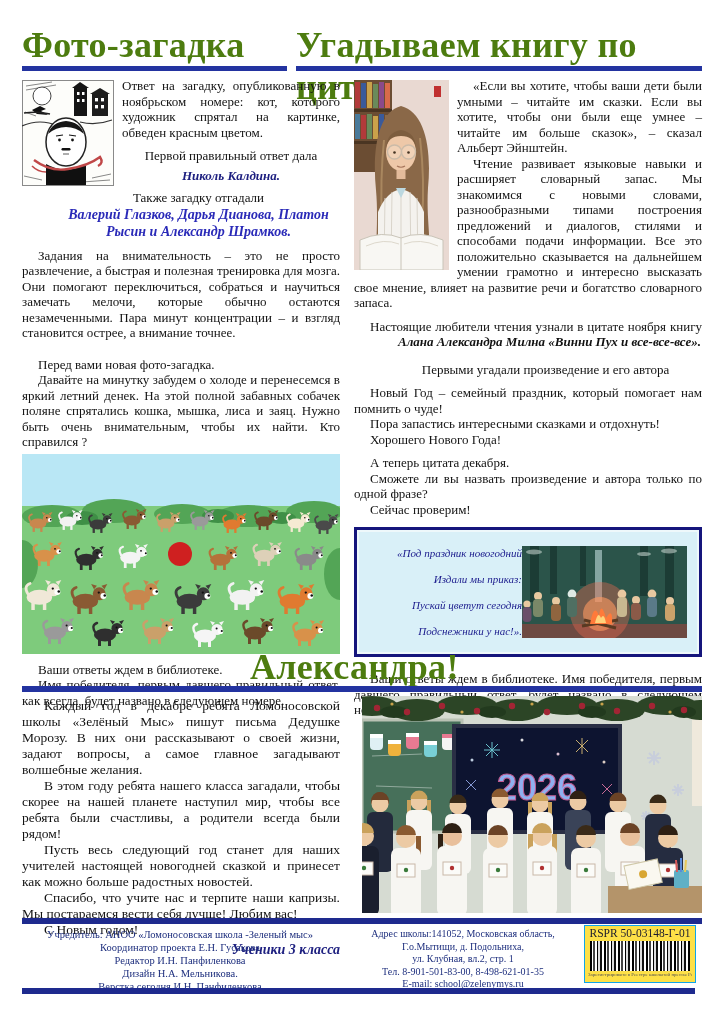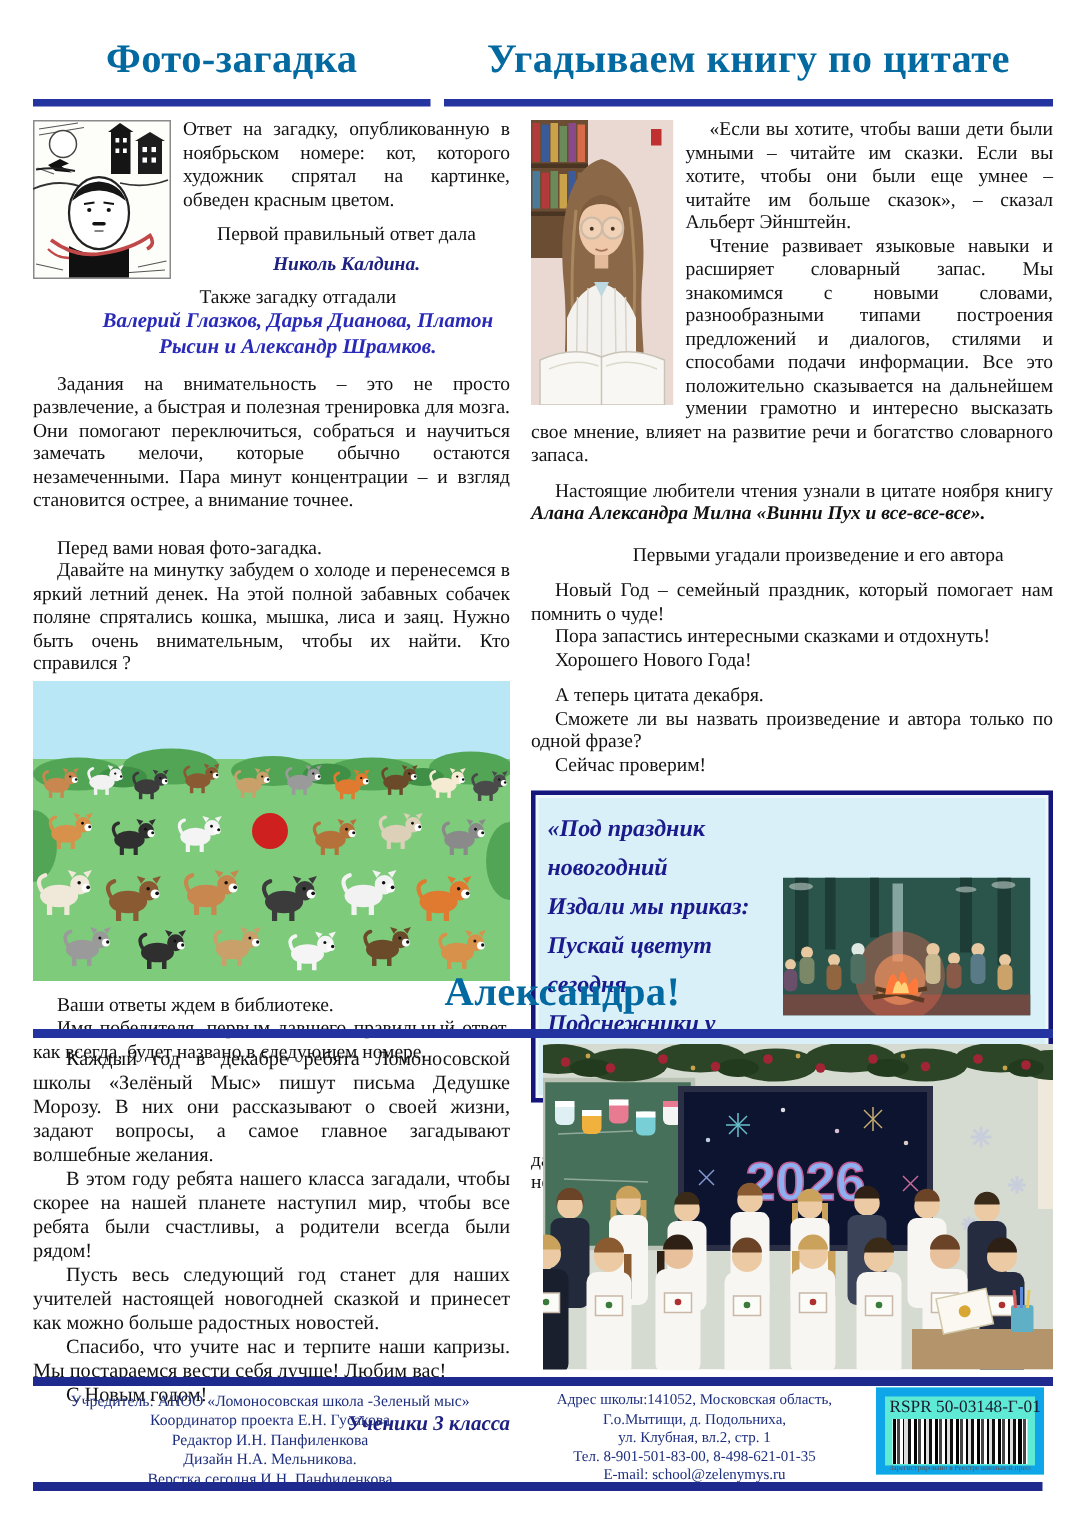--- a/index.html
+++ b/index.html
@@ -1,51 +1,51 @@
 <!DOCTYPE html>
 <html><head>
 <meta charset="utf-8">
 <style>
   html,body{margin:0;padding:0;background:#9a9a9a;}
   .sheet{position:relative;width:724px;height:1024px;background:#ffffff;overflow:hidden;
          font-family:"Liberation Serif","DejaVu Serif",serif;color:#121212;}
   
-  .h1{position:absolute;font-weight:bold;font-size:27px;color:#0369a1;text-align:center;letter-spacing:.3px;}
+  .h1{position:absolute;font-weight:bold;font-size:36px;color:#4d7c0f;letter-spacing:.3px;}
   .rule{position:absolute;height:5px;background:#2333a0;}
   
   .col{position:absolute;top:78px;}
   .col-left{left:22px;width:318px;}
   .col-right{left:354px;width:348px;}
   p{margin:0;font-size:13px;line-height:15.5px;text-align:justify;}
   .ind{text-indent:16px;}
   .c{text-align:center;text-indent:0;padding-left:35px;}
   .name-navy{color:#1e2080;font-weight:bold;font-style:italic;}
   .name-blue{color:#2a2ab8;font-weight:bold;font-style:italic;}
   .mt4{margin-top:4px;} .mt8{margin-top:8px;} .mt12{margin-top:12px;} .mt16{margin-top:16px;}
   .float-img{float:left;margin:2px 8px 4px 0;}
   .imgframe{display:block;}
   .clear{clear:both;}
-  .bi{font-weight:bold;font-style:italic;}
+  .bi{font-weight:bold;font-style:italic;margin-left:44px;}
   
   .qbox{margin-top:10px;display:flex;align-items:center;background:#d9f0f8;border:3px solid #15157c;
         box-shadow:inset 0 0 0 2px #eef8fb;padding:10px 8px;}
-  .qtext{flex:1;text-align:left;font-size:16px;font-weight:bold;font-style:italic;color:#1a1a8c;line-height:26px;}
+  .qtext{flex:1;text-align:right;font-size:11px;font-weight:normal;font-style:italic;color:#1a1a8c;line-height:26px;}
   .sig{text-align:right;font-weight:bold;font-style:italic;color:#1e2080;font-size:13.5px;line-height:16px;}
   
   .congrats-title{position:absolute;left:250px;top:646px;width:250px;}
   .bottom-left{position:absolute;left:22px;top:698px;width:318px;}
   .bottom-left p{font-size:13.5px;line-height:16px;text-indent:22px;}
   .class-photo{position:absolute;left:362px;top:696px;}
   
   .fbar{position:absolute;left:22px;height:6px;background:#1e2a8e;}
   .fblock{position:absolute;top:928px;text-align:center;color:#1e2f7e;font-size:10.5px;line-height:13px;}
   .imprint{left:30px;width:300px;}
   .address{left:352px;width:222px;font-size:10px;line-height:12.5px;}
-  .rspr{position:absolute;left:584px;top:925px;width:112px;height:58px;border:6px solid #0ea5e9;
-        background:#5eead4;text-align:center;padding:1px 3px;box-sizing:border-box;}
+  .rspr{position:absolute;left:584px;top:925px;width:112px;height:58px;border:1px solid #0ea5e9;
+        background:#fde047;text-align:center;padding:1px 3px;box-sizing:border-box;}
   .rspr-code{font-size:11.5px;color:#1a1a2e;line-height:13px;white-space:nowrap;}
   .barcode{height:30px;margin:1px 2px;background:repeating-linear-gradient(90deg,
      #000 0 2px,#fff 2px 3px,#444 3px 5px,#fff 5px 7px,#000 7px 8px,#ddd 8px 10px,#111 10px 12px,#fff 12px 14px);}
   .rspr-cap{font-size:5px;color:#555;line-height:6px;overflow:hidden;white-space:nowrap;}
 </style>
 </head>
 <body>
 
 <div class="sheet">
 

